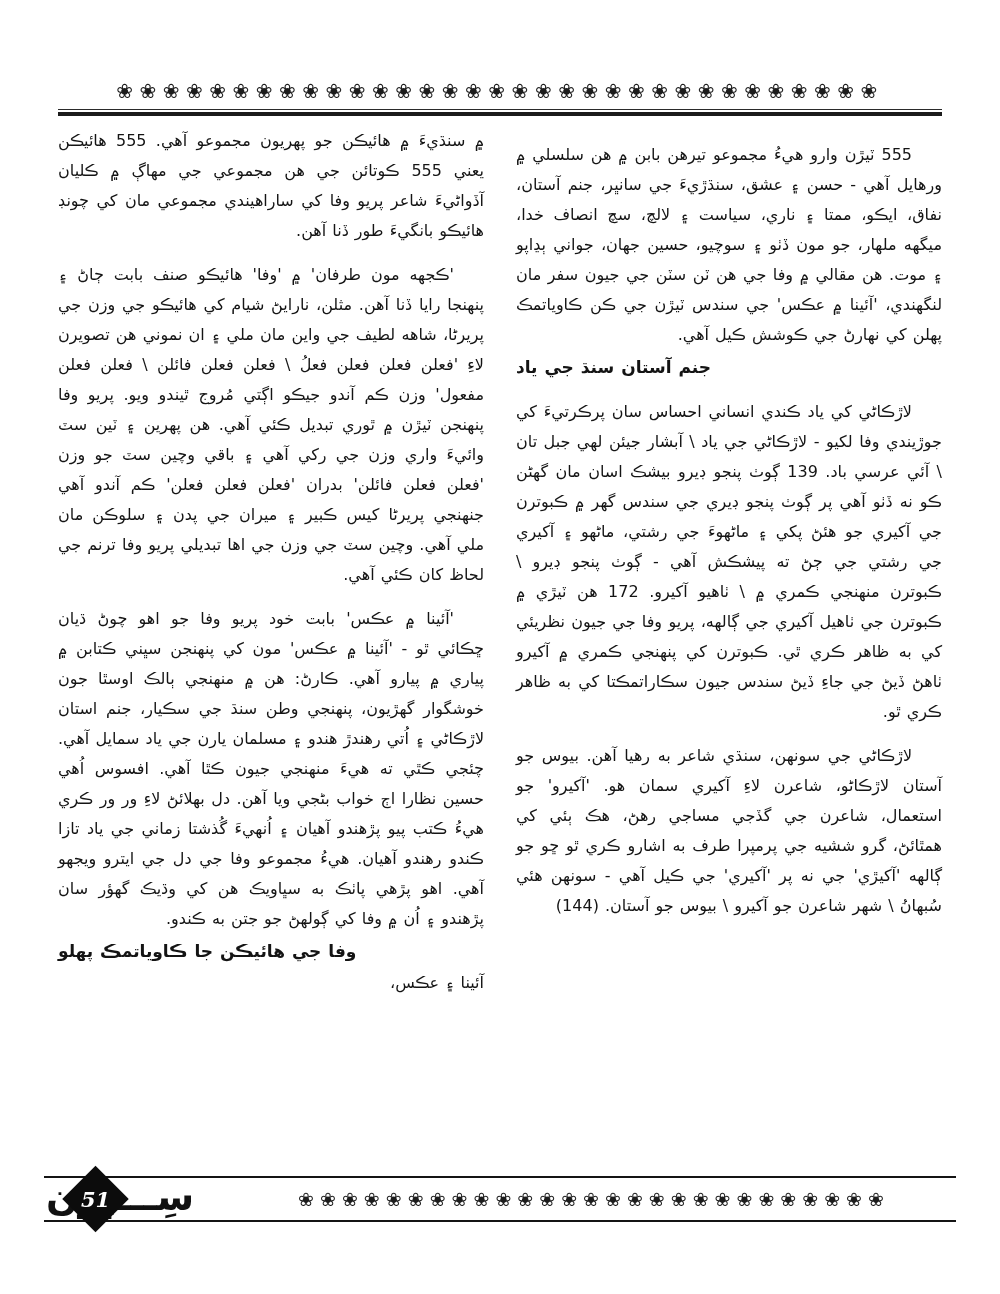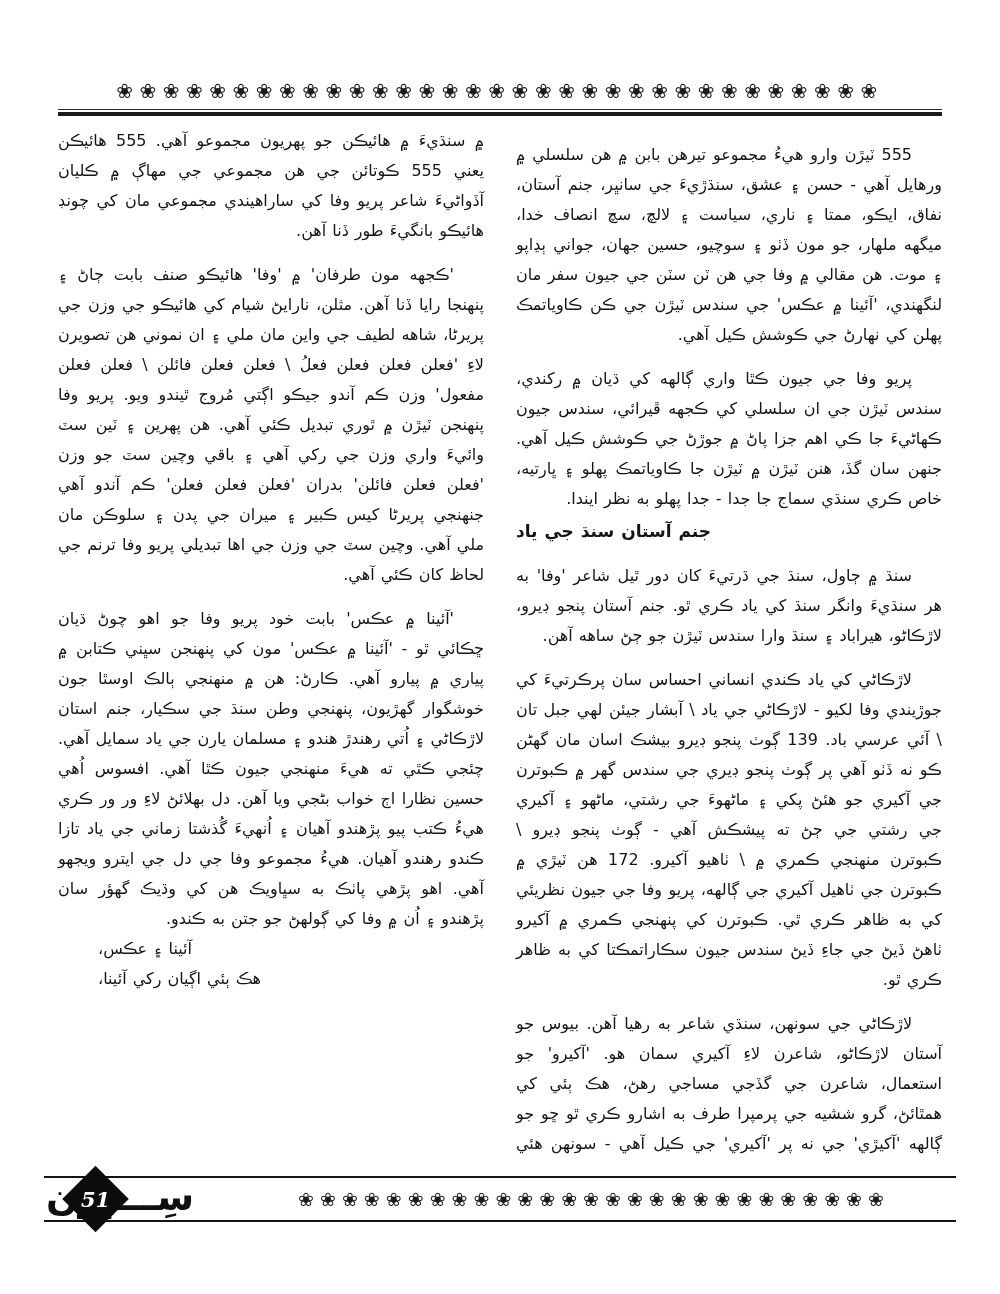--- a/index.html
+++ b/index.html
@@ -44,21 +44,21 @@
   .col p { text-align:justify; }
   .indent { text-indent:30px;margin-top:14px; }
   .col-heading {
     font-weight:bold;
     text-align:left;
     font-size:17px;
     line-height:32px;
     margin:1px 0;
   }
   .verse {
-    text-align:left;
+    text-align:right;
     line-height:30px;
     padding-left:40px;
   }
   
   .footer {
     position:absolute;
     left:44px; right:44px; bottom:72px;
     height:46px;
     border-top:2px solid #141414;
     border-bottom:2px solid #141414;
@@ -111,31 +111,29 @@
     <div class="rule-thin"></div>
     <div class="rule-thick"></div>
   </div>
 
   <div class="content">
 
     <div class="col">
       <p>۾ سنڌيءَ ۾ هائيڪن جو پهريون مجموعو آهي. 555 هائيڪن يعني 555 ڪوتائن جي هن مجموعي جي مهاڳ ۾ ڪليان آڏواڻيءَ شاعر پريو وفا کي ساراهيندي مجموعي مان کي چونڊ هائيڪو بانگيءَ طور ڏنا آهن.</p>
       <p class="indent">'ڪجهه مون طرفان' ۾ 'وفا' هائيڪو صنف بابت ڄاڻ ۽ پنهنجا رايا ڏنا آهن. مثلن، نارايڻ شيام کي هائيڪو جي وزن جي پريرڻا، شاهه لطيف جي واين مان ملي ۽ ان نموني هن تصويرن لاءِ 'فعلن فعلن فعلن فعلُ \ فعلن فعلن فائلن \ فعلن فعلن مفعول' وزن ڪم آندو جيڪو اڳتي مُروج ٿيندو ويو. پريو وفا پنهنجن ٽيڙن ۾ ٿوري تبديل ڪئي آهي. هن پهرين ۽ ٽين سٽ وائيءَ واري وزن جي رکي آهي ۽ باقي وچين سٽ جو وزن 'فعلن فعلن فائلن' بدران 'فعلن فعلن فعلن' ڪم آندو آهي جنهنجي پريرڻا کيس ڪبير ۽ ميران جي پدن ۽ سلوڪن مان ملي آهي. وچين سٽ جي وزن جي اها تبديلي پريو وفا ترنم جي لحاظ کان ڪئي آهي.</p>
       <p class="indent">'آئينا ۾ عڪس' بابت خود پريو وفا جو اهو چوڻ ڌيان ڇڪائي ٿو - 'آئينا ۾ عڪس' مون کي پنهنجن سڀني ڪتابن ۾ پياري ۾ پيارو آهي. ڪارڻ: هن ۾ منهنجي ٻالڪ اوسٿا جون خوشگوار گهڙيون، پنهنجي وطن سنڌ جي سڪيار، جنم استان لاڙڪاڻي ۽ اُتي رهندڙ هندو ۽ مسلمان يارن جي ياد سمايل آهي. چئجي ڪٿي ته هيءَ منهنجي جيون ڪٿا آهي. افسوس اُهي حسين نظارا اڄ خواب بڻجي ويا آهن. دل بهلائڻ لاءِ ور ور ڪري هيءُ ڪتب پيو پڙهندو آهيان ۽ اُنهيءَ گُذشتا زماني جي ياد تازا ڪندو رهندو آهيان. هيءُ مجموعو وفا جي دل جي ايترو ويجهو آهي. اهو پڙهي پاٺڪ به سڀاويڪ هن کي وڌيڪ گهؤر سان پڙهندو ۽ اُن ۾ وفا کي ڳولهڻ جو جتن به ڪندو.</p>
+      <div class="col-heading">وفا جي هائيڪن جا ڪاوياتمڪ پهلو</div>
       <div class="verse">
         <div>آئينا ۽ عڪس،</div>
-        <div>هڪ ٻئي اڳيان رکي آئينا،</div>
       </div>
     </div>
 
     <div class="col">
       <p class="indent">555 ٽيڙن وارو هيءُ مجموعو تيرهن بابن ۾ هن سلسلي ۾ ورهايل آهي - حسن ۽ عشق، سنڌڙيءَ جي سانڀر، جنم آستان، نفاق، ايڪو، ممتا ۽ ناري، سياست ۽ لالچ، سچ انصاف خدا، ميگهه ملهار، جو مون ڏٺو ۽ سوچيو، حسين جهان، جواني ٻڍاپو ۽ موت. هن مقالي ۾ وفا جي هن ٽن سٽن جي جيون سفر مان لنگهندي، 'آئينا ۾ عڪس' جي سندس ٽيڙن جي ڪن ڪاوياتمڪ پهلن کي نهارڻ جي ڪوشش ڪيل آهي.</p>
-      <p class="indent">پريو وفا جي جيون ڪٿا واري ڳالهه کي ڌيان ۾ رکندي، سندس ٽيڙن جي ان سلسلي کي ڪجهه ڦيرائي، سندس جيون ڪهاڻيءَ جا ڪي اهم جزا پاڻ ۾ جوڙڻ جي ڪوشش ڪيل آهي. جنهن سان گڏ، هنن ٽيڙن ۾ ٽيڙن جا ڪاوياتمڪ پهلو ۽ ڀارتيه، خاص ڪري سنڌي سماج جا جدا - جدا پهلو به نظر ايندا.</p>
       <div class="col-heading">جنم آستان سنڌ جي ياد</div>
-      <p class="indent">سنڌ ۾ ڄاول، سنڌ جي ڌرتيءَ کان دور ٿيل شاعر 'وفا' به هر سنڌيءَ وانگر سنڌ کي ياد ڪري ٿو. جنم آستان پنجو ڊيرو، لاڙڪاڻو، هيراباد ۽ سنڌ وارا سندس ٽيڙن جو ڄڻ ساهه آهن.</p>
       <p class="indent">لاڙڪاڻي کي ياد ڪندي انساني احساس سان پرڪرتيءَ کي جوڙيندي وفا لکيو - لاڙڪاڻي جي ياد \ آبشار جيئن لهي جبل تان \ آئي عرسي باد. 139 ڳوٺ پنجو ڊيرو بيشڪ اسان مان گهڻن ڪو نه ڏٺو آهي پر ڳوٺ پنجو ڊيري جي سندس گهر ۾ ڪبوترن جي آکيري جو هئڻ پکي ۽ ماڻهوءَ جي رشتي، ماڻهو ۽ آکيري جي رشتي جي ڄڻ ته پيشڪش آهي - ڳوٺ پنجو ڊيرو \ ڪبوترن منهنجي ڪمري ۾ \ ٺاهيو آکيرو. 172 هن ٽيڙي ۾ ڪبوترن جي ٺاهيل آکيري جي ڳالهه، پريو وفا جي جيون نظريئي کي به ظاهر ڪري ٿي. ڪبوترن کي پنهنجي ڪمري ۾ آکيرو ٺاهڻ ڏيڻ جي جاءِ ڏيڻ سندس جيون سڪاراتمڪتا کي به ظاهر ڪري ٿو.</p>
       <p class="indent">لاڙڪاڻي جي سونهن، سنڌي شاعر به رهيا آهن. بيوس جو آستان لاڙڪاڻو، شاعرن لاءِ آکيري سمان هو. 'آکيرو' جو استعمال، شاعرن جي گڏجي مساجي رهڻ، هڪ ٻئي کي همٿائڻ، گرو ششيه جي پرمپرا طرف به اشارو ڪري ٿو ڇو جو ڳالهه 'آکيڙي' جي نه پر 'آکيري' جي ڪيل آهي - سونهن هئي سُبهانُ \ شهر شاعرن جو آکيرو \ بيوس جو آستان. (144)</p>
     </div>
 
   </div>
 
   <div class="footer">
     <div class="page-diamond">
       <span>51</span>
     </div>

